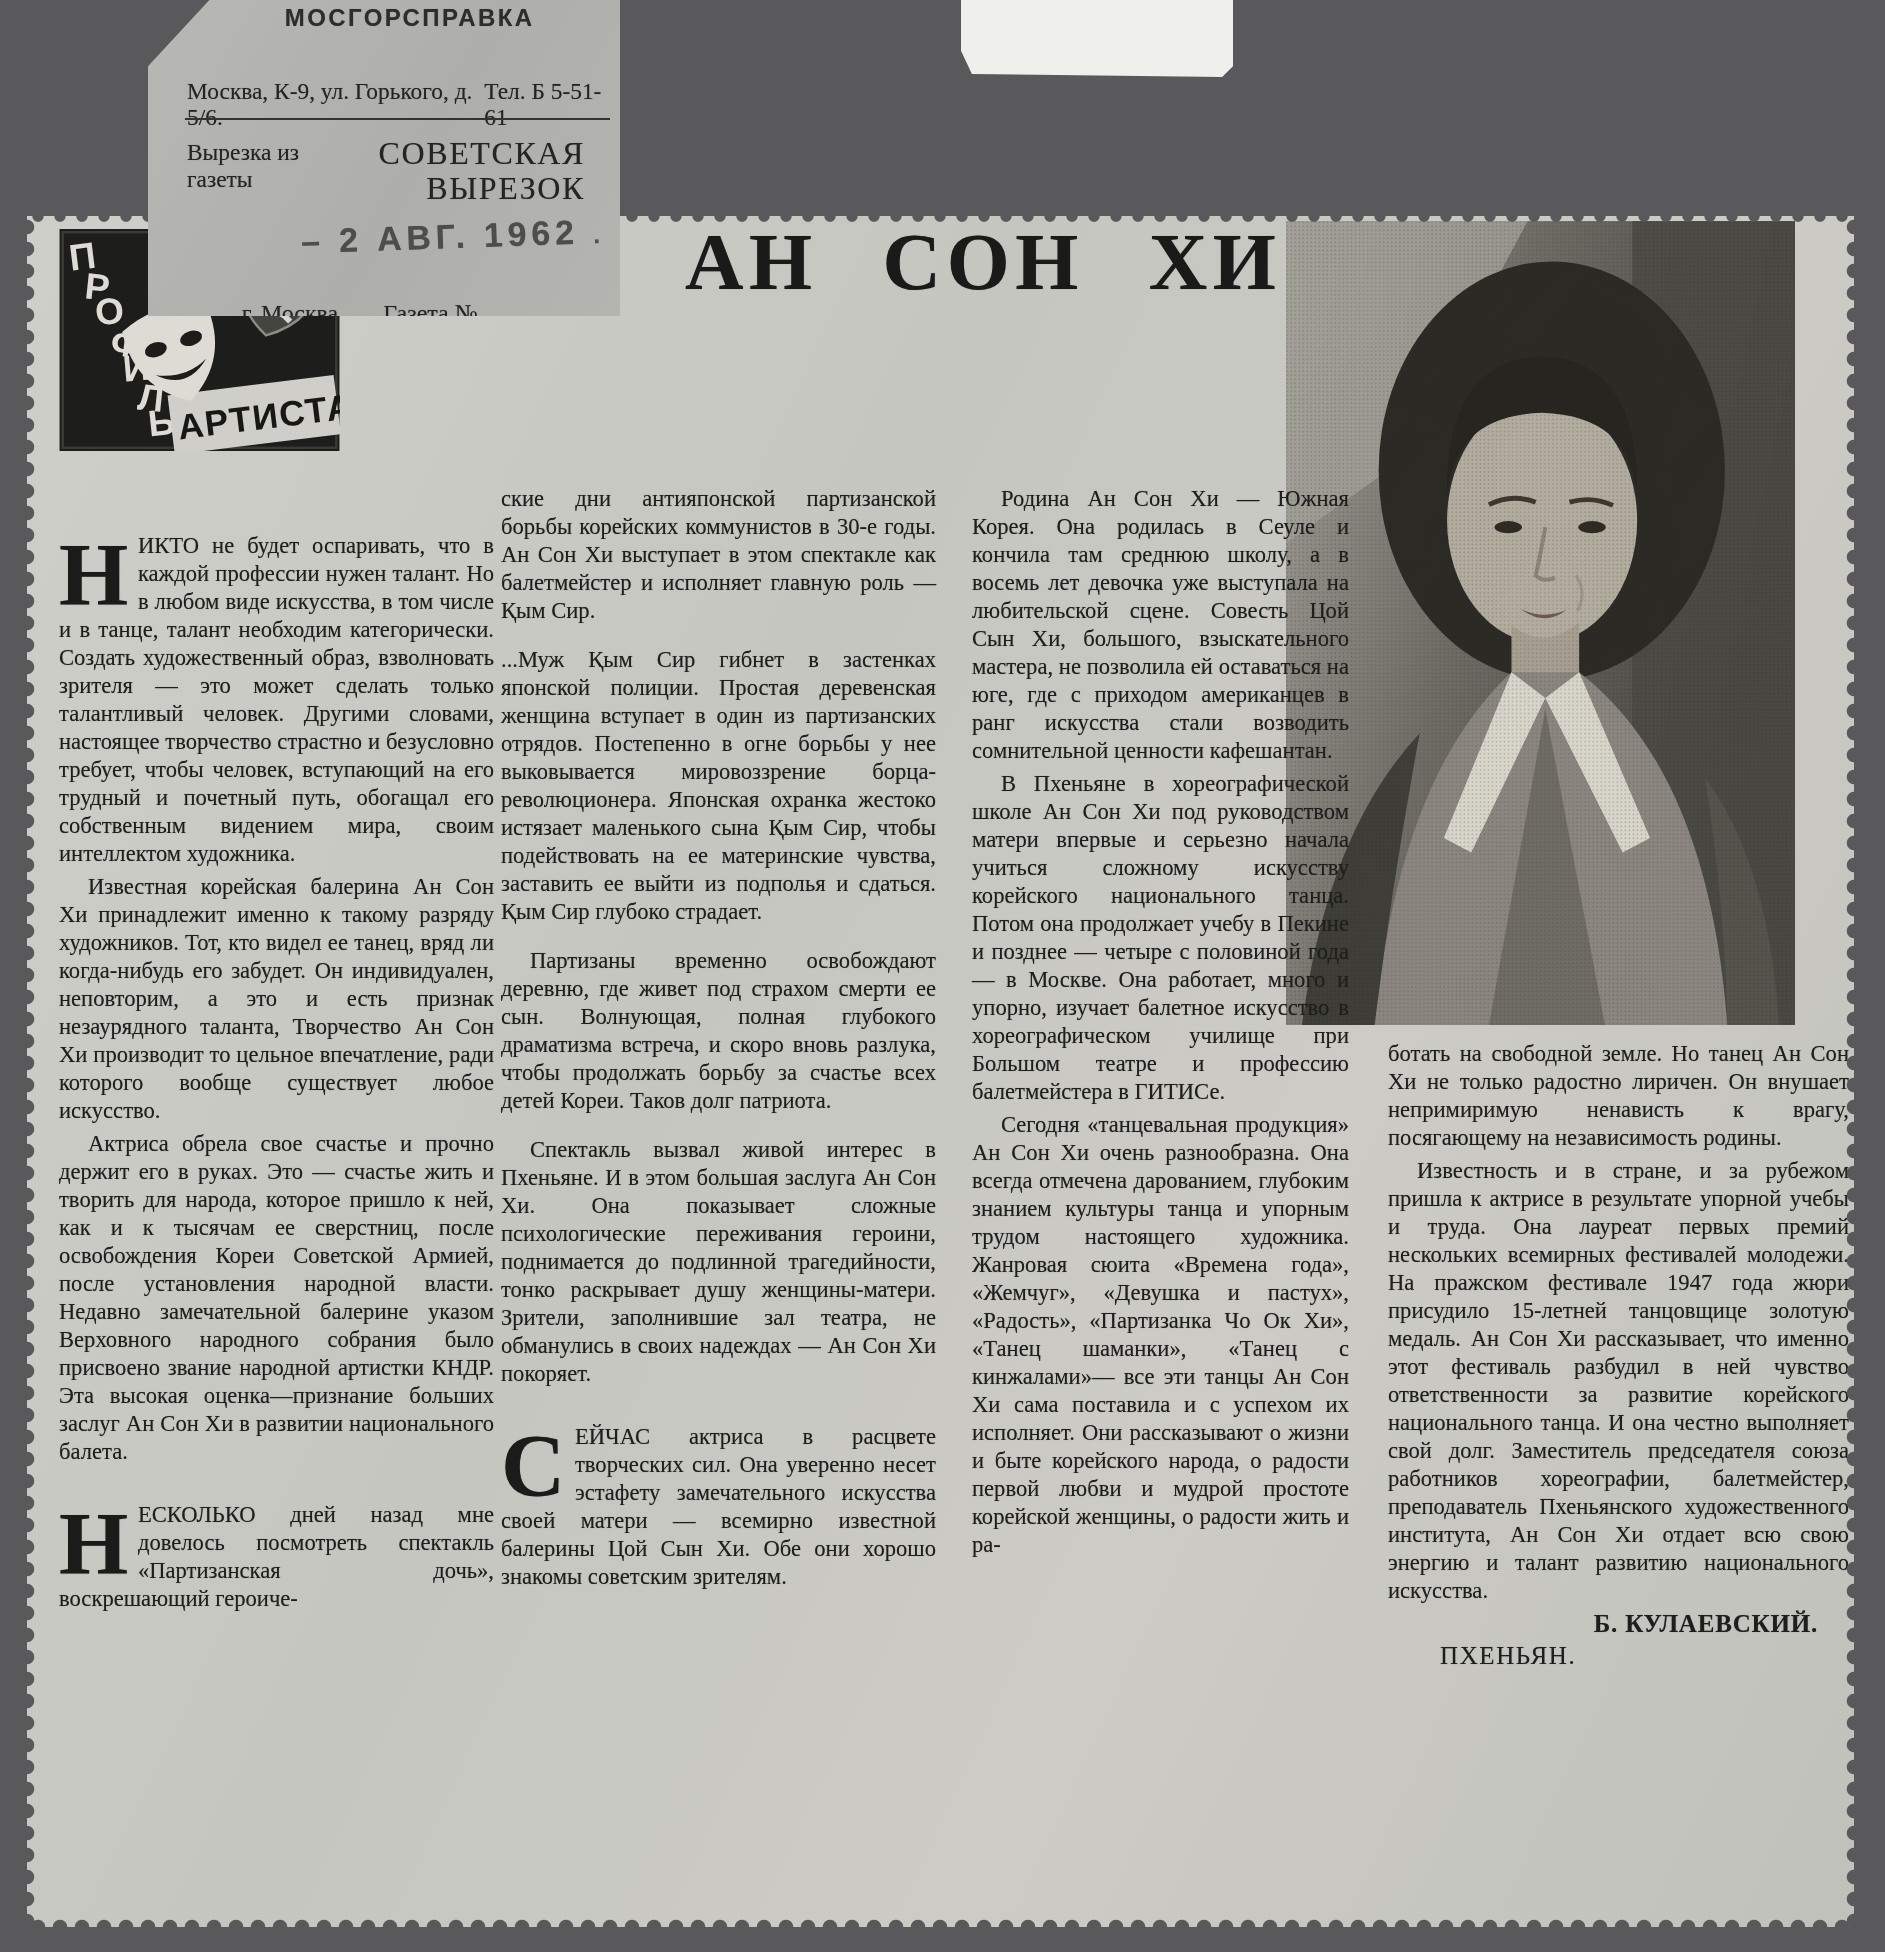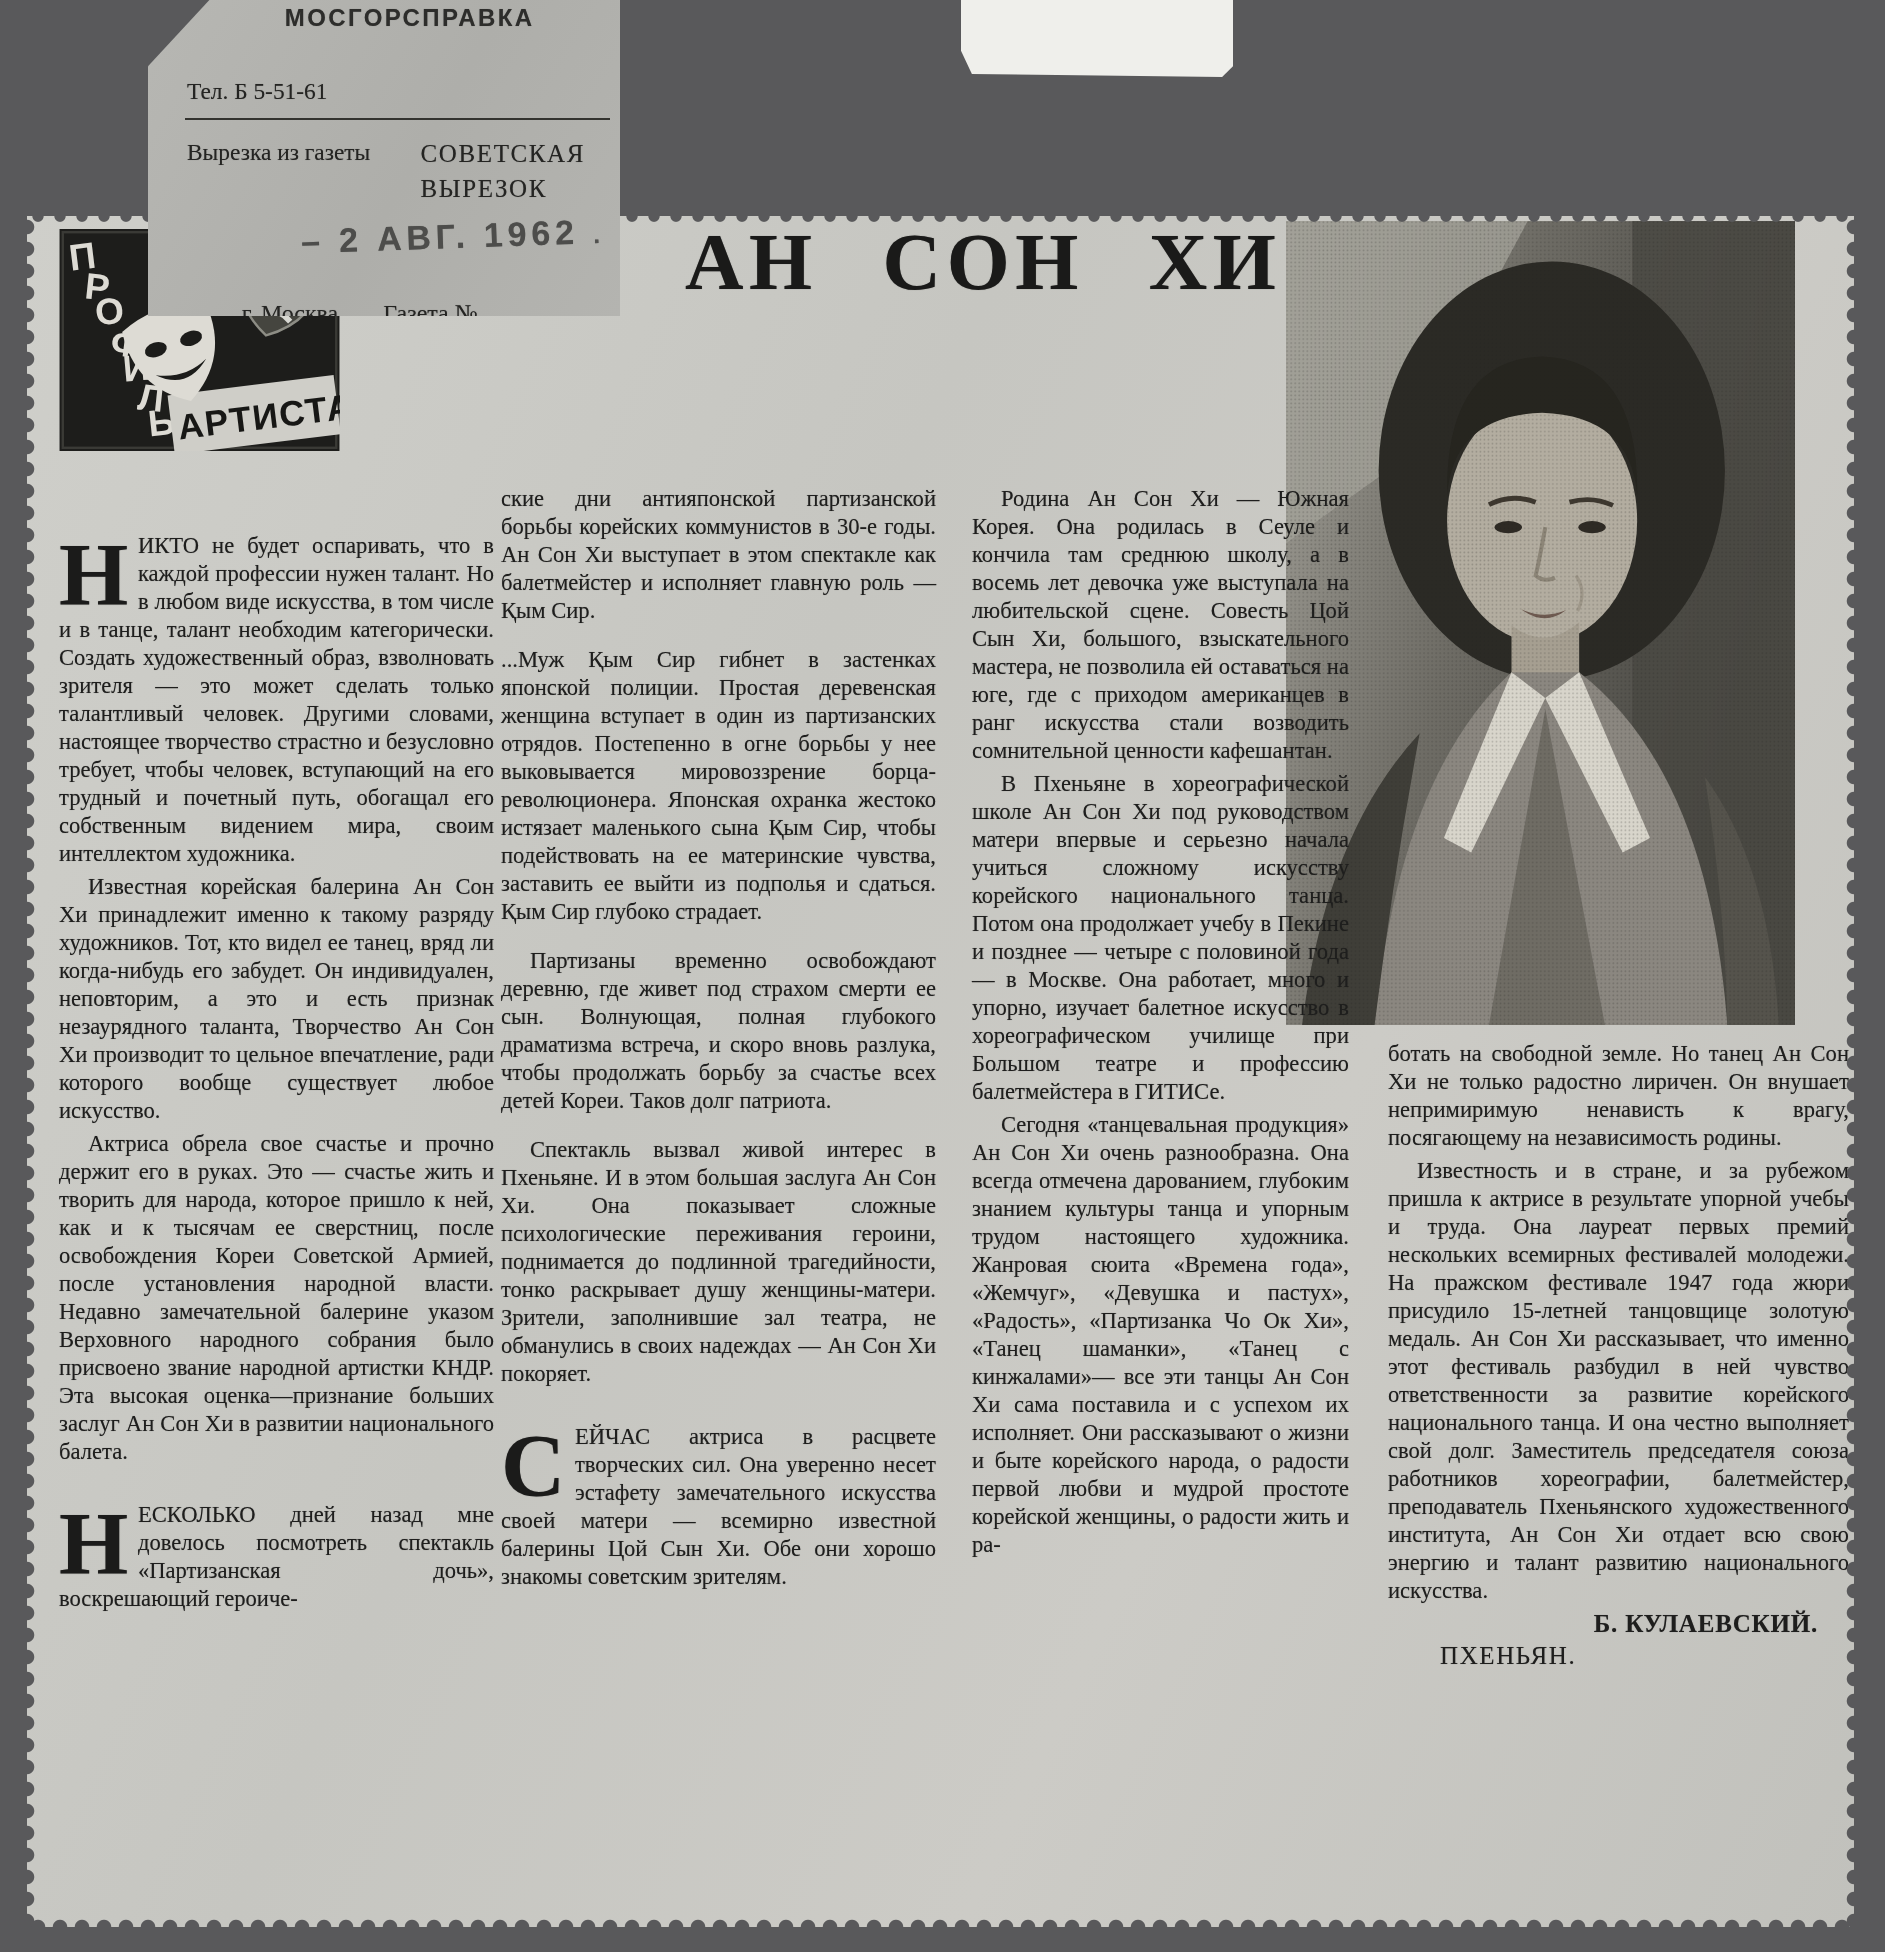--- a/index.html
+++ b/index.html
@@ -17,21 +17,21 @@
     text-shadow:0 0 0.8px rgba(30,30,30,.4);
   }
   .stamp-org{position:absolute;top:6.4px;left:56px;right:4.8px;text-align:center;
     font:700 24px/1 "Liberation Sans","DejaVu Sans",sans-serif;letter-spacing:2.4px;color:#2d2d2b;}
   .stamp-dept{position:absolute;top:39px;left:40px;right:4.8px;text-align:center;
     font:700 27px/1 "Liberation Sans","DejaVu Sans",sans-serif;letter-spacing:3.2px;word-spacing:8px;color:#262624;}
   .stamp-addr{position:absolute;top:79px;left:39px;right:8px;display:flex;justify-content:space-between;
     font-size:23.4px;line-height:1.1;}
   .stamp-rule{position:absolute;top:118px;left:37px;right:9.7px;height:2.4px;background:#33332f;}
   .stamp-row2{position:absolute;top:139px;left:39px;right:35px;display:flex;justify-content:space-between;font-size:23.4px;gap:23px;}
-  .stamp-source{text-align:left;line-height:35px;font-size:25px;letter-spacing:1.6px;margin-top:-3.2px;}
+  .stamp-source{text-align:right;line-height:35px;font-size:32px;letter-spacing:1.6px;margin-top:-3.2px;}
   .stamp-date{position:absolute;top:218px;left:153px;
     font:700 34px/1 "Liberation Sans","DejaVu Sans",sans-serif;letter-spacing:4.8px;
     color:#454543;transform:rotate(-2deg);opacity:.92;white-space:nowrap;}
   .stamp-dots{font:700 24px/1 "Liberation Sans","DejaVu Sans",sans-serif;color:#4a4a48;letter-spacing:8px;}
   .stamp-row3{position:absolute;top:300px;left:56px;right:52px;display:flex;justify-content:flex-end;font-size:24px;}
   .issue-wrap{display:flex;gap:17px;align-items:baseline;margin-left:45px;}
   
   .white-patch{
     position:absolute;left:961px;top:0;width:272px;height:77px;
     background:#efefeb;
@@ -86,20 +86,21 @@
     font-weight:700;font-size:25px;letter-spacing:0.8px;text-indent:0;}
   .dateline{margin-top:26px;text-align:left;padding-left:52px;
     font-size:25px;letter-spacing:1.6px;text-indent:0;}
 </style>
 </head>
 <body>
 
 <div class="stamp">
   <div class="stamp-org">МОСГОРСПРАВКА</div>
   <div class="stamp-addr">
+    <span>Москва, К-9, ул. Горького, д. 5/6.</span>
     <span>Тел. Б 5-51-61</span>
   </div>
   <div class="stamp-rule"></div>
   <div class="stamp-row2">
     <span>Вырезка из газеты</span>
     <span class="stamp-source">
       <span>СОВЕТСКАЯ</span><br>
       <span>ВЫРЕЗОК</span>
     </span>
   </div>

